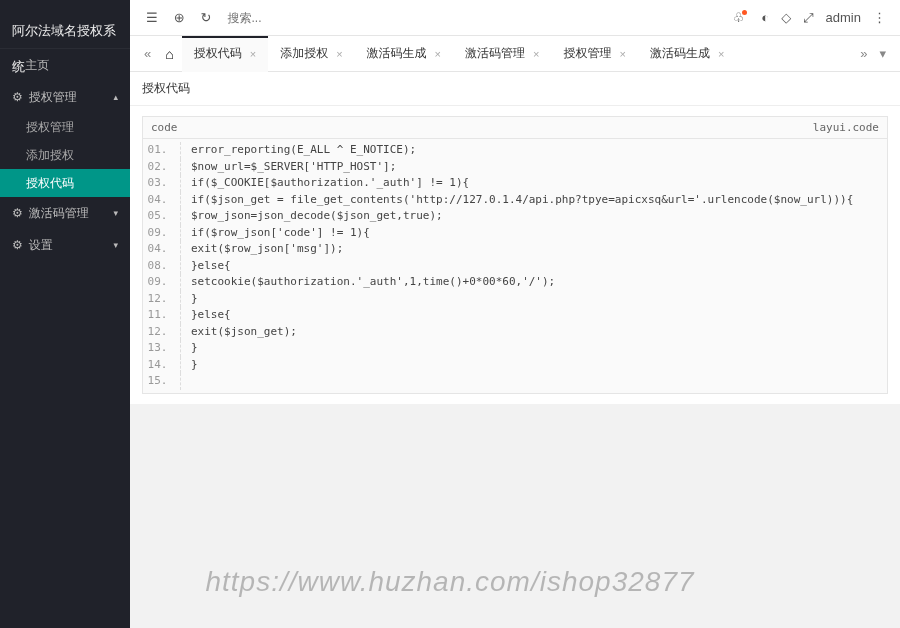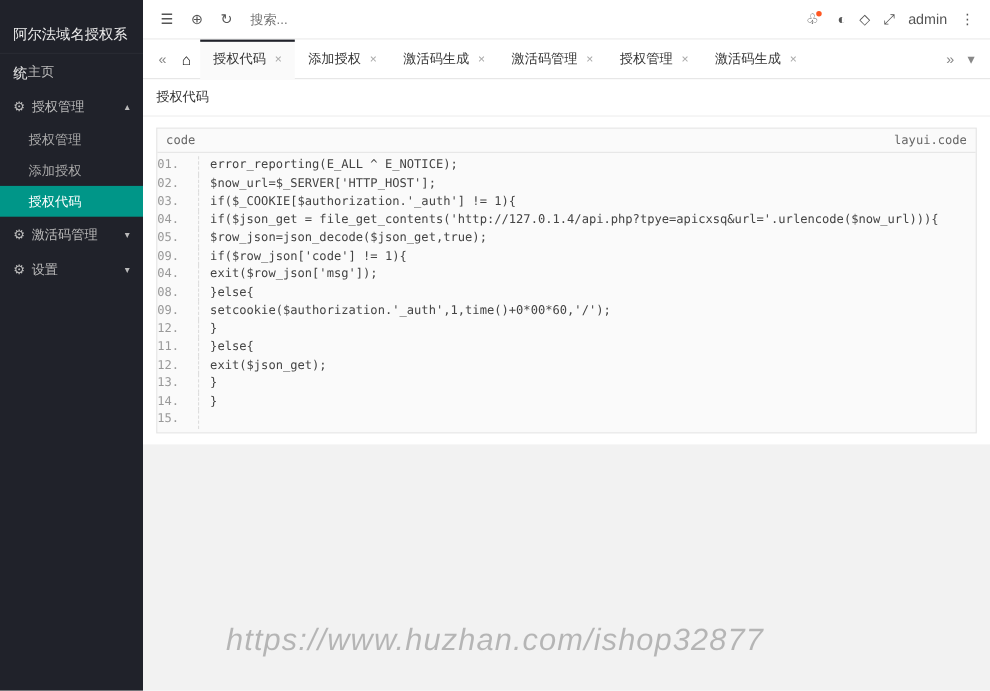--- a/index.html
+++ b/index.html
@@ -37,21 +37,21 @@
 
 
 .content { flex: 1; background: #f2f2f2; overflow: auto; padding: 0; }
 .card { background: #fff; margin: 0; }
 .card-header { padding: 8px 12px; border-bottom: 1px solid #eee; font-size: 12px; color: #333; }
 .card-body { padding: 10px 12px; }
 .code-block { border: 1px solid #e5e5e5; background: #fafafa; font-family: Consolas, monospace; font-size: 11px; }
 .code-title { display: flex; justify-content: space-between; padding: 4px 8px; border-bottom: 1px solid #e5e5e5; color: #666; gap: 40px; }
 .code-lines { padding: 3px 0; }
 .code-line { display: flex; line-height: 1.5; }
-.line-no { width: 38px; text-align: left; padding-right: 8px; border-right: 1px dashed #ddd; color: #999; user-select: none; flex-shrink: 0; }
+.line-no { width: 38px; text-align: center; padding-right: 8px; border-right: 1px dashed #ddd; color: #999; user-select: none; flex-shrink: 0; }
 .line-txt { padding-left: 10px; white-space: pre; color: #444; }
 
 
 .watermark { position: absolute; bottom: 30px; left: 50%; transform: translateX(-50%); font-family: Liberation Sans, sans-serif; font-style: italic; font-size: 28px; color: rgba(0,0,0,0.25); pointer-events: none; letter-spacing: 1px; }
 </style>
 </head>
 <body>
 
 <div class="app">
   <div class="sidebar">

